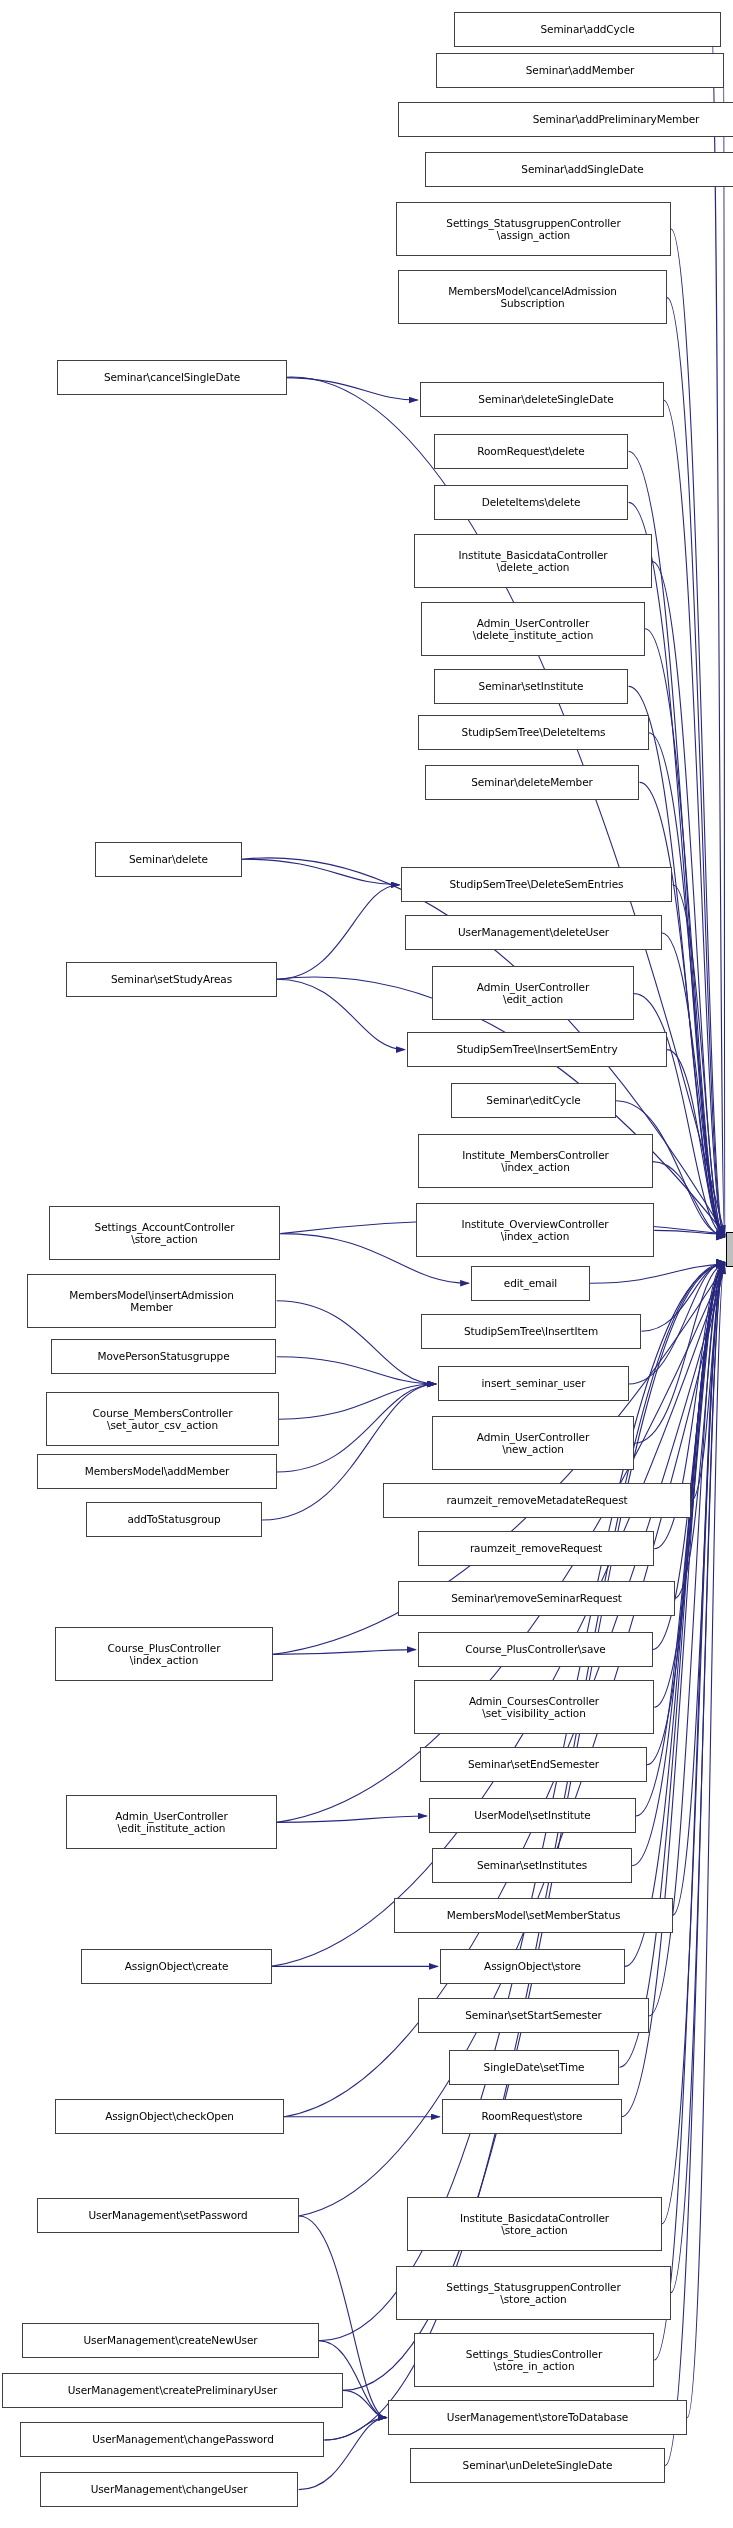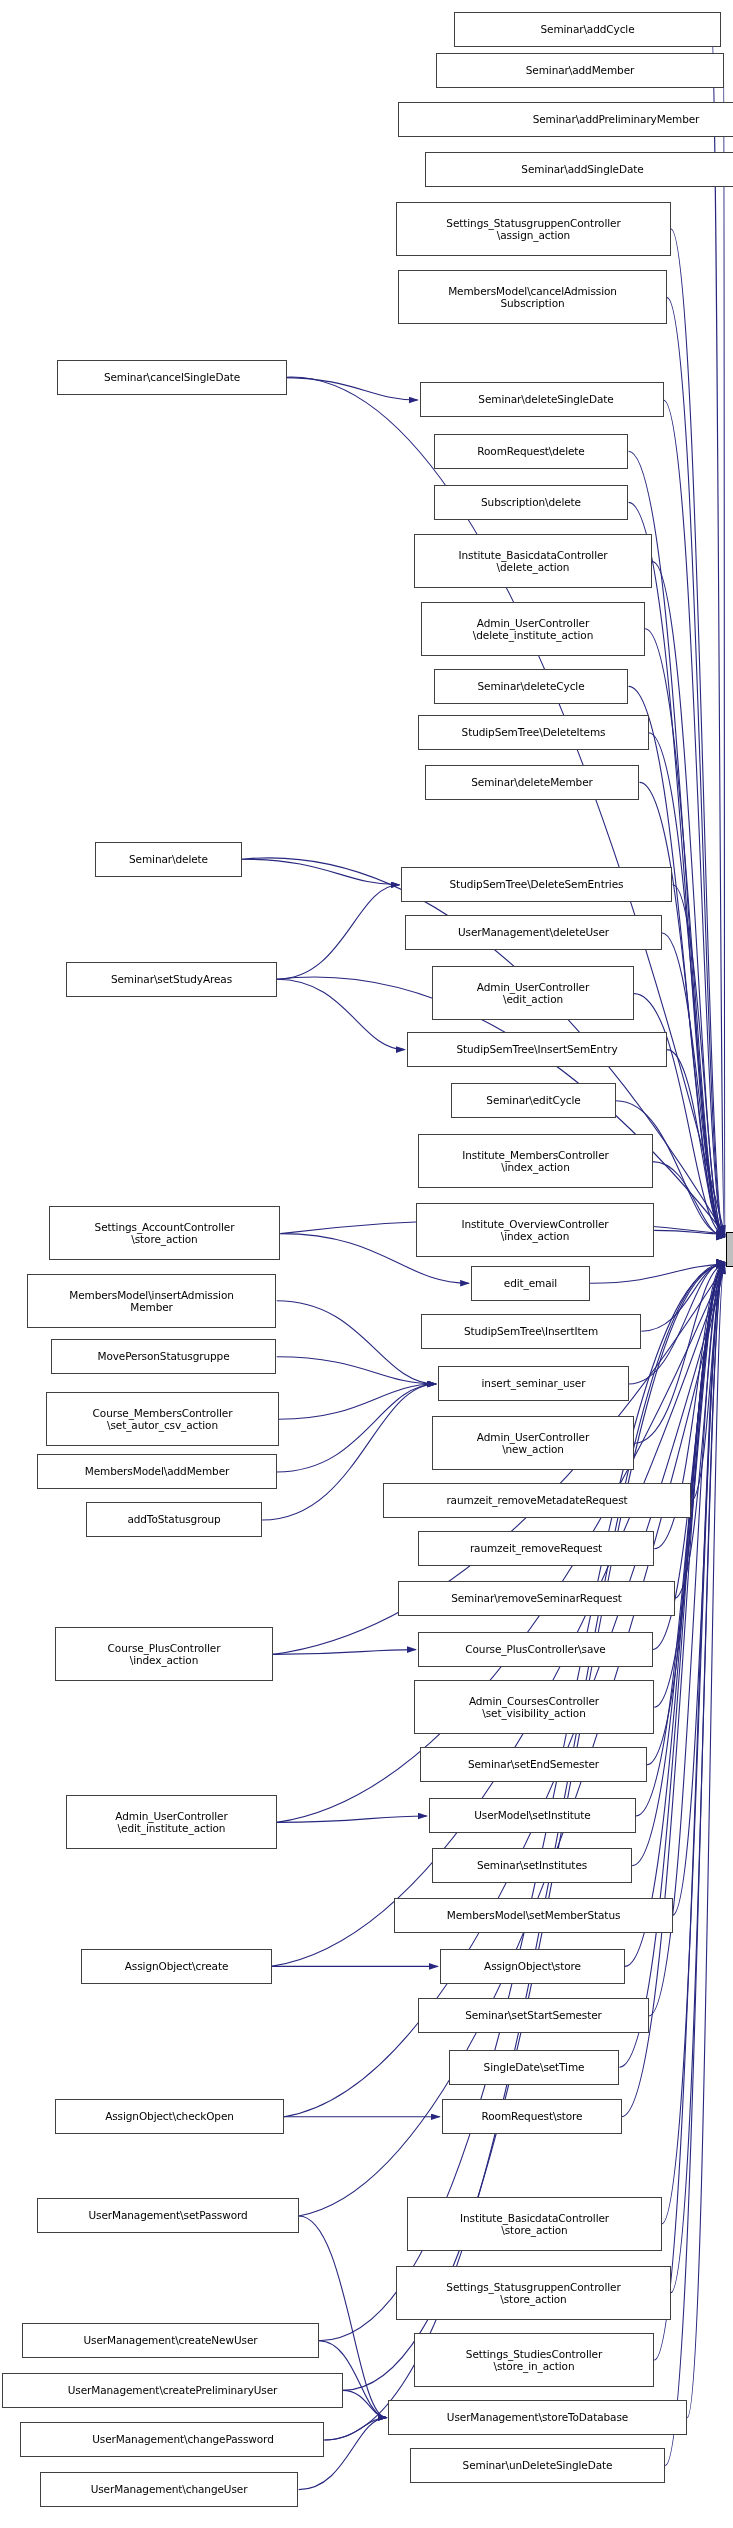--- a/index.html
+++ b/index.html
@@ -132,26 +132,26 @@
     <div class="node" style="left: 436px; top: 53px; width: 288px; height: 35px;">Seminar\addMember</div>
     <div class="node" style="left: 398px; top: 102px; width: 436px; height: 35px;">Seminar\addPreliminaryMember</div>
     <div class="node" style="left: 425px; top: 152px; width: 315px; height: 35px;">Seminar\addSingleDate</div>
     <div class="node" style="left: 396px; top: 202px; width: 275px; height: 54px;">Settings_StatusgruppenController
 \assign_action</div>
     <div class="node" style="left: 398px; top: 270px; width: 269px; height: 54px;">MembersModel\cancelAdmission
 Subscription</div>
     <div class="node" style="left: 57px; top: 360px; width: 230px; height: 35px;">Seminar\cancelSingleDate</div>
     <div class="node" style="left: 420px; top: 382px; width: 244px; height: 35px; padding-left: 8px;">Seminar\deleteSingleDate</div>
     <div class="node" style="left: 434px; top: 434px; width: 194px; height: 35px;">RoomRequest\delete</div>
-    <div class="node" style="left: 434px; top: 485px; width: 194px; height: 35px;">Subscription\delete</div>
+    <div class="node" style="left: 434px; top: 485px; width: 194px; height: 35px;">DeleteItems\delete</div>
     <div class="node" style="left: 414px; top: 534px; width: 238px; height: 54px;">Institute_BasicdataController
 \delete_action</div>
     <div class="node" style="left: 421px; top: 602px; width: 224px; height: 54px;">Admin_UserController
 \delete_institute_action</div>
-    <div class="node" style="left: 434px; top: 669px; width: 194px; height: 35px;">Seminar\deleteCycle</div>
+    <div class="node" style="left: 434px; top: 669px; width: 194px; height: 35px;">Seminar\setInstitute</div>
     <div class="node" style="left: 418px; top: 715px; width: 231px; height: 35px;">StudipSemTree\DeleteItems</div>
     <div class="node" style="left: 425px; top: 765px; width: 214px; height: 35px;">Seminar\deleteMember</div>
     <div class="node" style="left: 95px; top: 842px; width: 147px; height: 35px;">Seminar\delete</div>
     <div class="node" style="left: 401px; top: 867px; width: 271px; height: 35px;">StudipSemTree\DeleteSemEntries</div>
     <div class="node" style="left: 405px; top: 915px; width: 257px; height: 35px;">UserManagement\deleteUser</div>
     <div class="node" style="left: 66px; top: 962px; width: 211px; height: 35px;">Seminar\setStudyAreas</div>
     <div class="node" style="left: 432px; top: 966px; width: 202px; height: 54px;">Admin_UserController
 \edit_action</div>
     <div class="node" style="left: 407px; top: 1032px; width: 260px; height: 35px;">StudipSemTree\InsertSemEntry</div>
     <div class="node" style="left: 451px; top: 1083px; width: 165px; height: 35px;">Seminar\editCycle</div>

